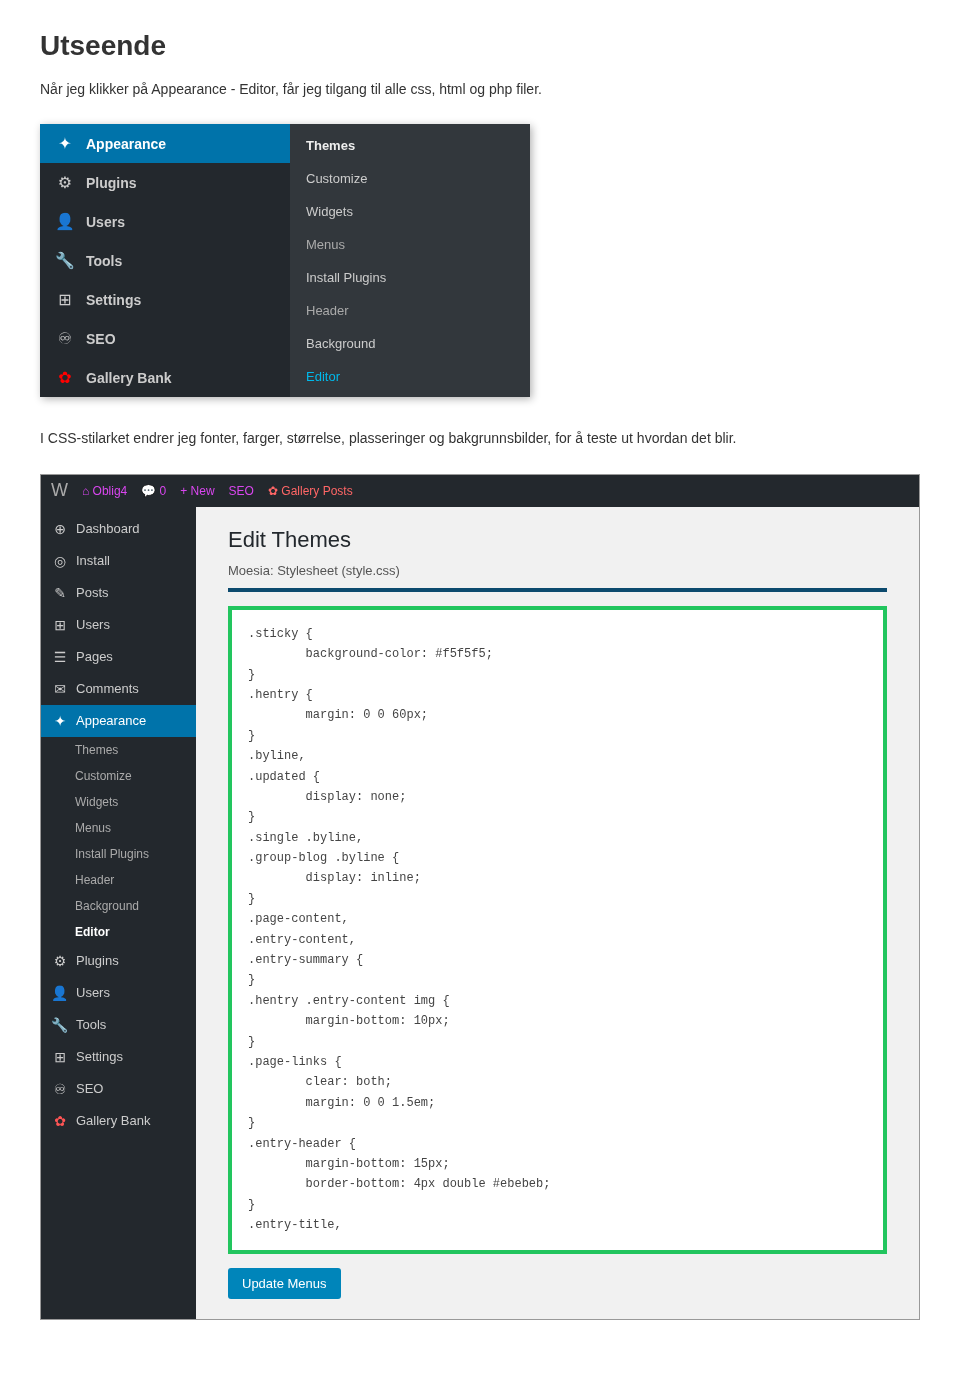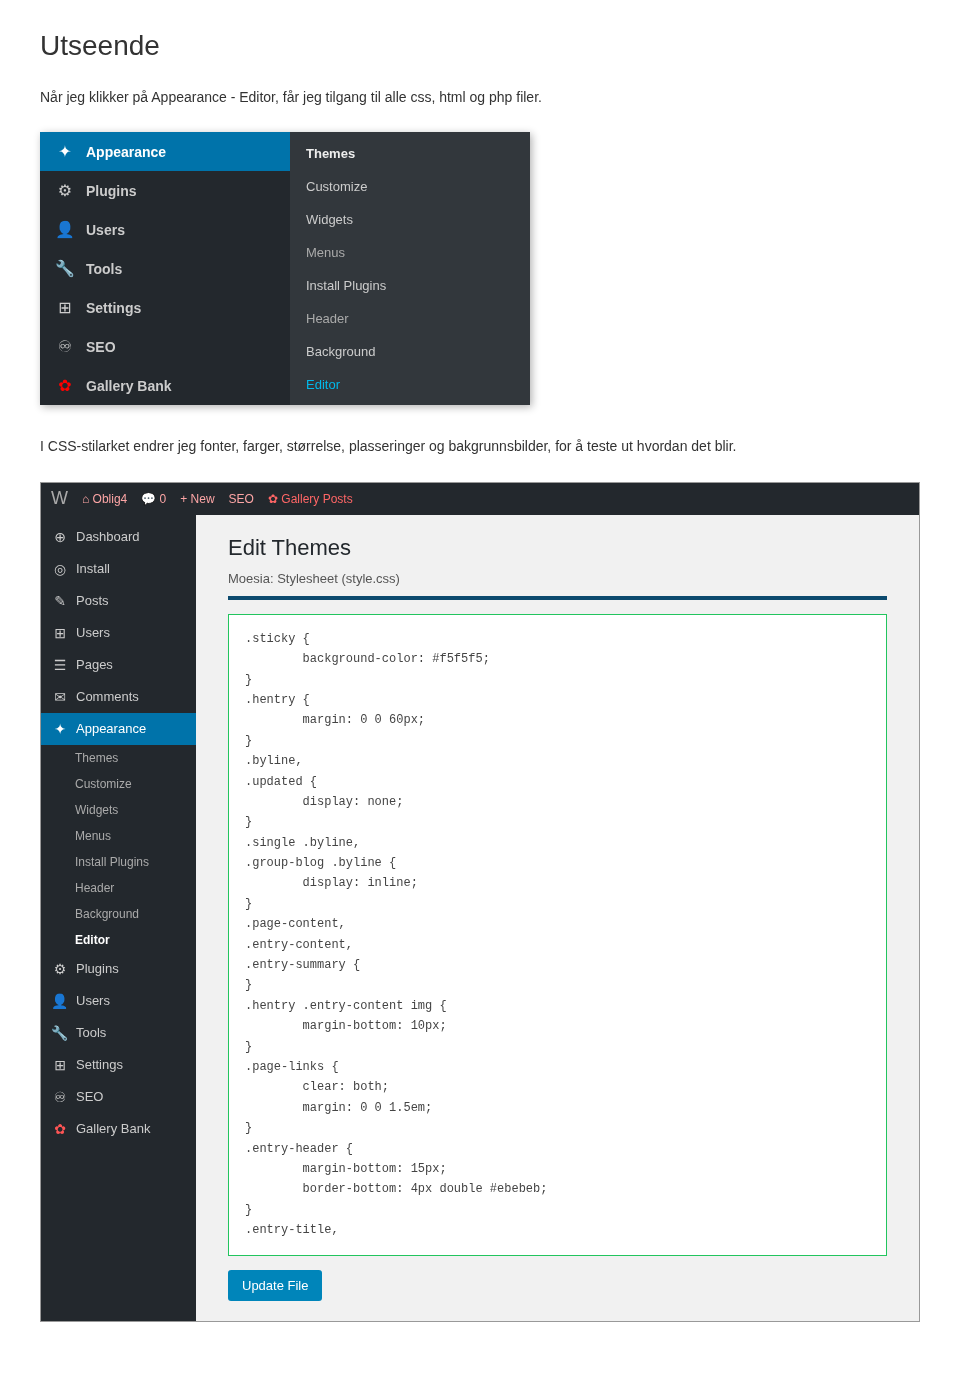--- a/index.html
+++ b/index.html
@@ -8,22 +8,22 @@
       background: #fff;
       color: #333;
       width: 960px;
       min-height: 1387px;
       padding: 30px 40px;
     }
 
     
     .article-title {
       font-size: 28px;
-      font-weight: normal;
-      margin-bottom: 24px;
+      font-weight: bold;
+      margin-bottom: 16px;
       font-family: Arial, sans-serif;
     }
     .article-text {
       font-size: 14px;
       line-height: 1.6;
       margin-bottom: 24px;
       font-family: Arial, sans-serif;
     }
 
     
@@ -99,21 +99,21 @@
     .wp-admin-topbar {
       background: #23282d;
       display: flex;
       align-items: center;
       padding: 0 10px;
       height: 32px;
       gap: 14px;
       flex-shrink: 0;
     }
     .wp-admin-topbar span {
-      color: #fca5a5;
+      color: #d946ef;
       font-size: 12px;
       display: flex;
       align-items: center;
       gap: 4px;
     }
 
     .wp-admin-body {
       display: flex;
       flex: 1;
     }
@@ -165,21 +165,21 @@
     }
     .edit-themes-subtitle {
       font-size: 13px;
       color: #555;
       margin-bottom: 14px;
       padding-bottom: 10px;
       border-bottom: 4px solid #0c4a6e;
     }
     .code-editor {
       background: #fff;
-      border: 1px solid #22c55e;
+      border: 4px solid #22c55e;
       padding: 14px 16px;
       font-family: 'Courier New', monospace;
       font-size: 12px;
       color: #444;
       line-height: 1.7;
       width: 100%;
       min-height: 520px;
       white-space: pre;
       overflow: auto;
     }
@@ -350,16 +350,16 @@
 }
 .page-links {
         clear: both;
         margin: 0 0 1.5em;
 }
 .entry-header {
         margin-bottom: 15px;
         border-bottom: 4px double #ebebeb;
 }
 .entry-title,</div>
-      <button class="update-file-btn">Update File</button>
+      <button class="update-file-btn">Update Menus</button>
     </div>
   </div>
 </div>
 
 </body></html>

